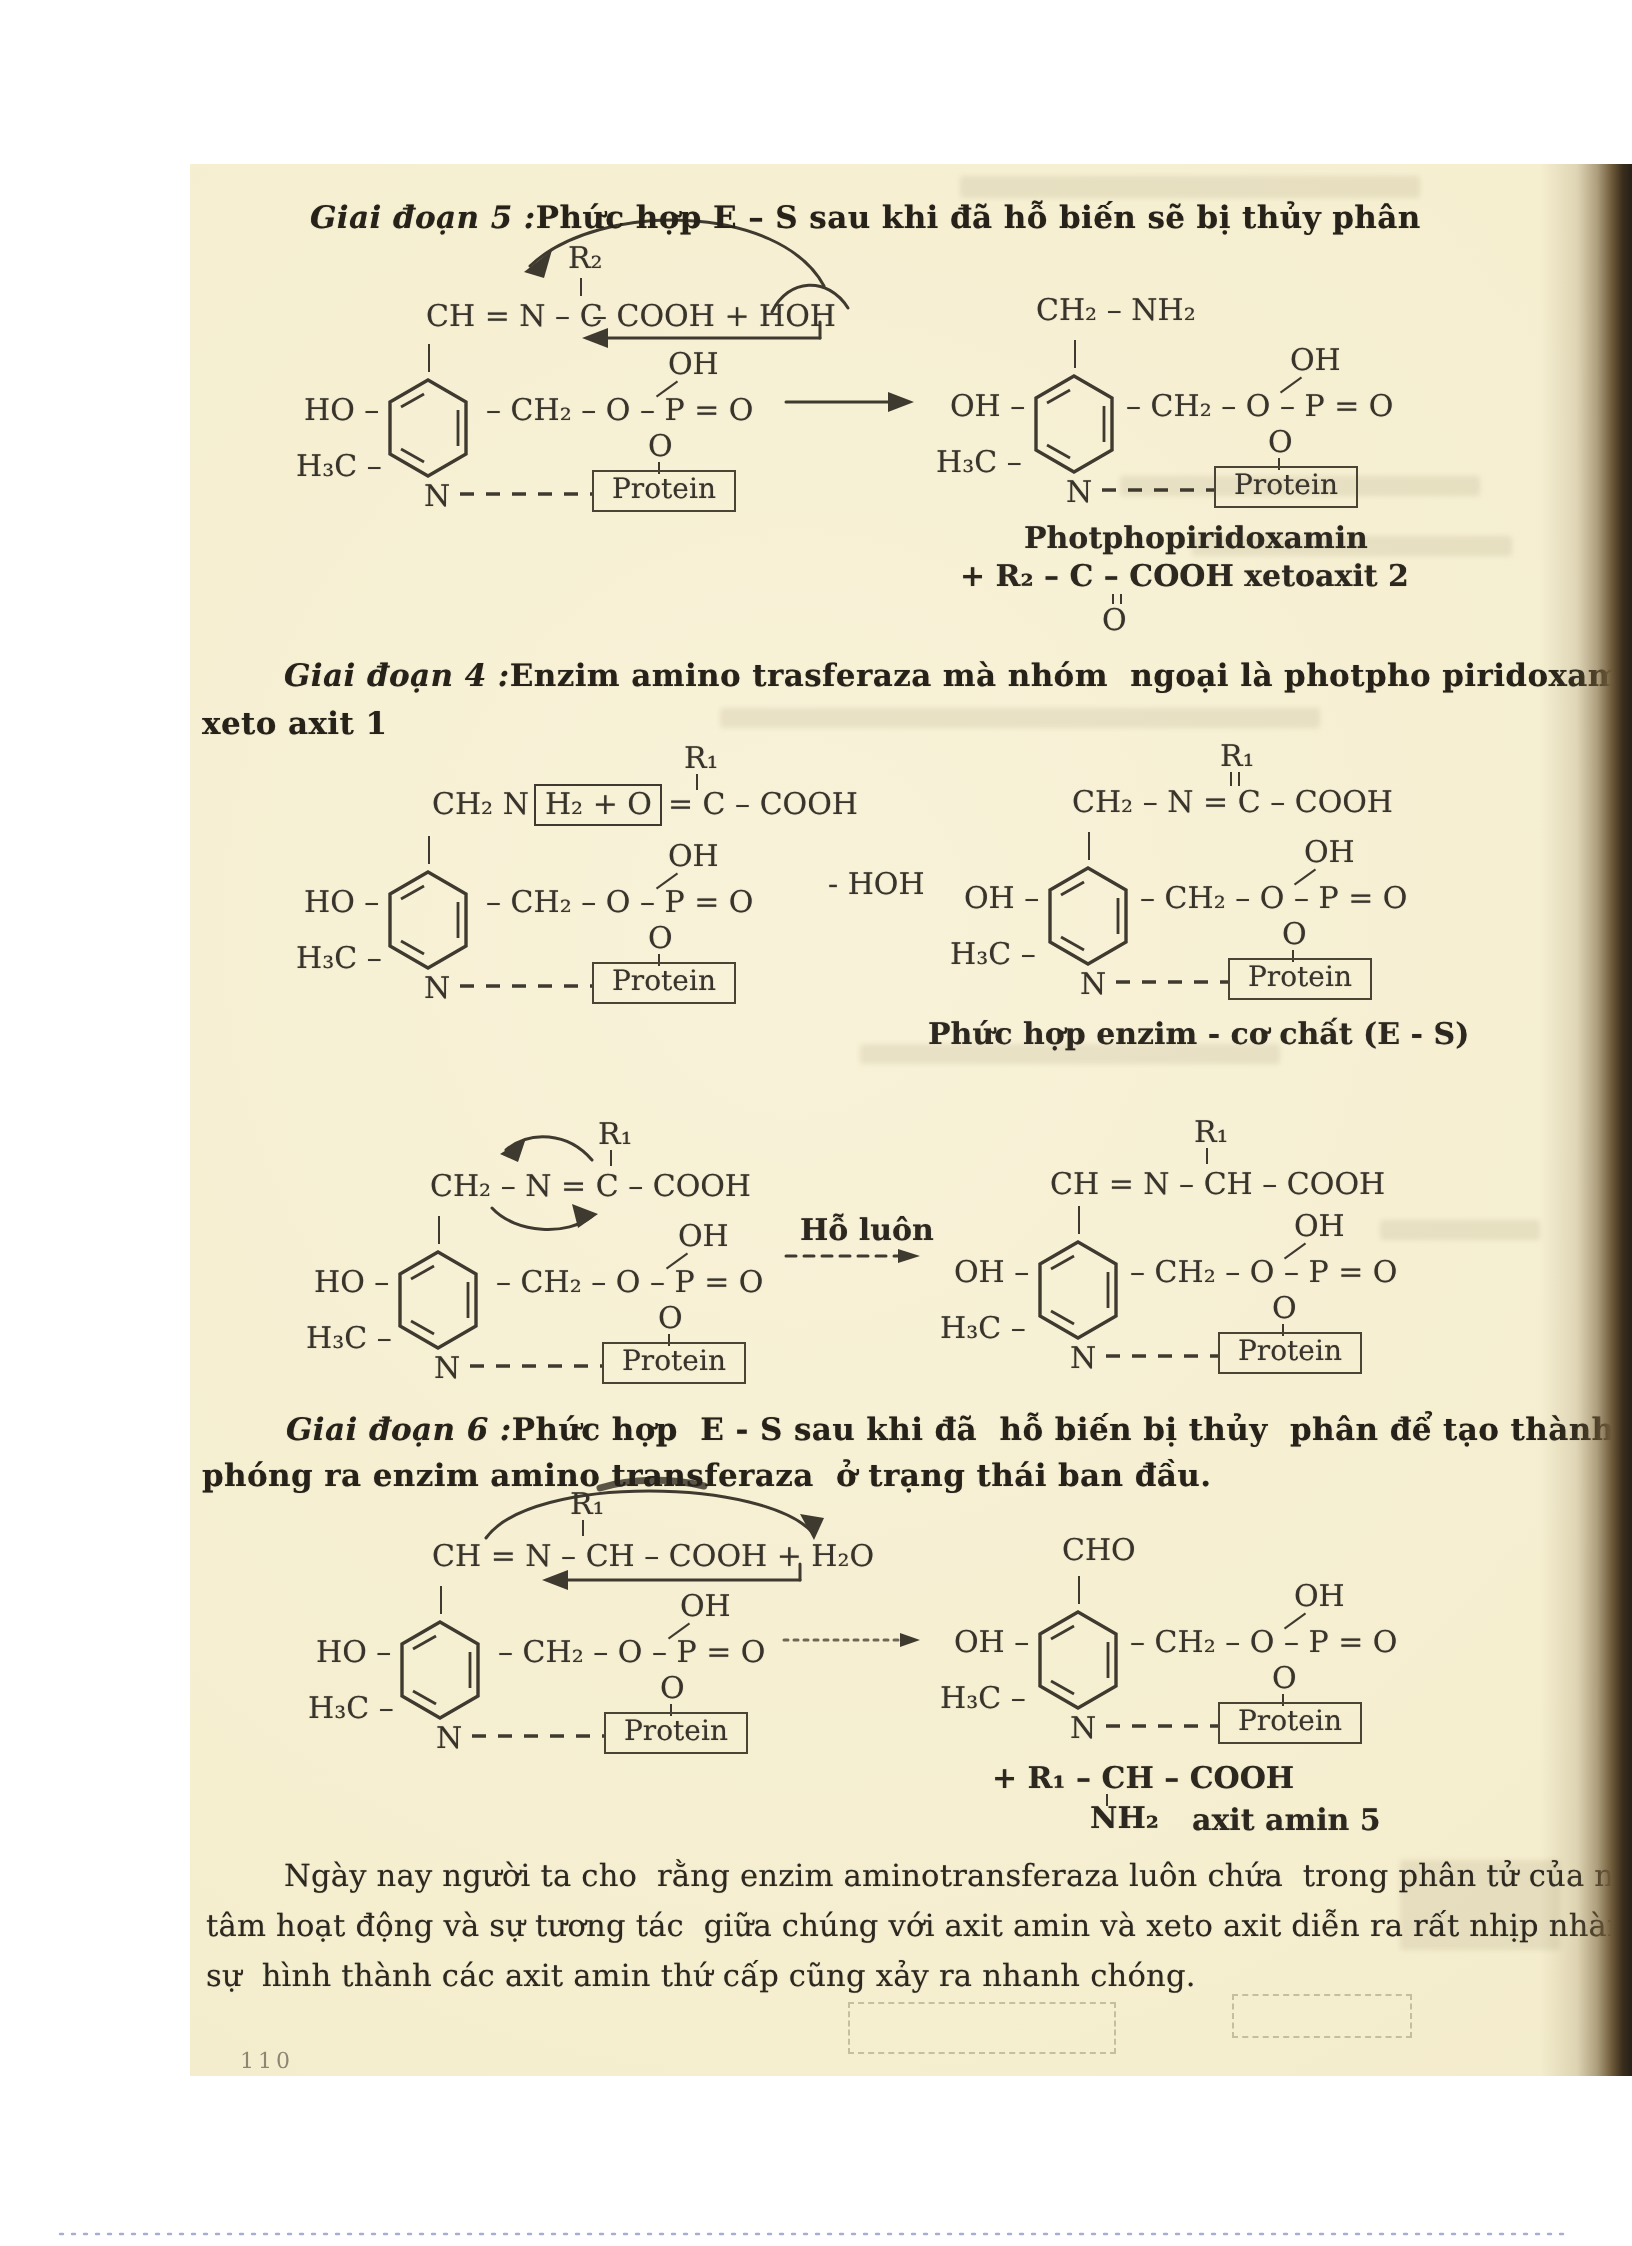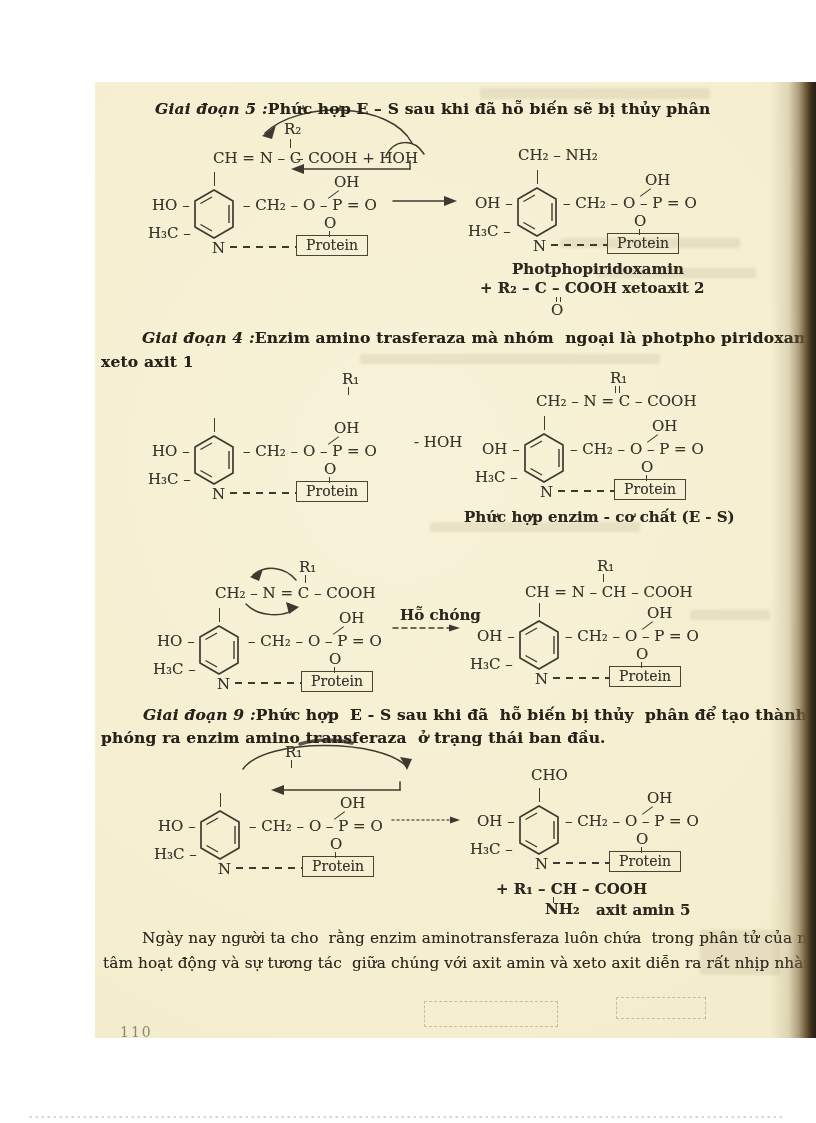--- a/index.html
+++ b/index.html
@@ -8,21 +8,21 @@
   .paper{position:absolute;left:95px;top:82px;width:721px;height:956px;z-index:0;
          background:radial-gradient(130% 105% at 42% 40%, #f8f2d9 0%, #f5eecf 55%, #f1e9c6 100%);}
   .edge{position:absolute;top:82px;left:770px;width:46px;height:956px;z-index:6;pointer-events:none;
         background:linear-gradient(to right, rgba(122,100,62,0) 0%, rgba(122,100,62,.18) 40%,
                    rgba(116,94,58,.55) 62%, #6e5a3a 78%, #3a2d1c 90%, #262019 100%);}
   .t{position:absolute;white-space:pre;font-size:15px;line-height:1.25;color:#38342c;z-index:3;
      text-shadow:0 0 .5px rgba(52,46,36,.45);}
   .h{font-size:15.5px;font-weight:700;color:#262219;letter-spacing:.2px;}
   .hi{font-style:italic;font-weight:700;}
   .para{font-size:15.3px;color:#2c2820;letter-spacing:.1px;}
-  .pgnum{font-size:14px;color:#8d8673;letter-spacing:2px;text-shadow:none;}
+  .pgnum{font-size:11px;color:#8d8673;letter-spacing:2px;text-shadow:none;}
   .cap{font-weight:700;color:#2c2820;}
   
   .core{position:absolute;width:232px;height:96px;z-index:3;}
   .core .lt{left:4px;top:26px;}
   .core .lb{left:0px;top:54px;}
   .core.r .lb{left:-3px;}
   .core .ring{position:absolute;left:44px;top:18px;width:44px;height:52px;}
   .core .ch{left:95px;top:26px;}
   .core.r .ch{left:92px;}
   .core .poh{left:186px;top:3px;}
@@ -177,20 +177,25 @@
   <span class="t cap" style="left:480px;top:279px;">+ R₂ – C – COOH xetoaxit 2</span>
   <div class="vb" style="left:556px;top:297px;height:5px;"></div>
   <div class="vb" style="left:560px;top:297px;height:5px;"></div>
   <span class="t" style="left:551px;top:301px;">O</span>
 
   <div class="t h" style="left:142px;top:328px;"><span class="hi">Giai đoạn 4 :</span><span>Enzim amino trasferaza mà nhóm  ngoại là photpho piridoxamin sẽ kết hợp với</span></div>
   <span class="t h" style="left:101px;top:352px;">xeto axit 1</span>
 
   <span class="t" style="left:342px;top:370px;">R₁</span>
   <div class="vb" style="left:348px;top:387px;height:8px;"></div>
+  <div class="t toprow" style="left:216px;top:392px;">
+    <span>CH₂ N</span>
+    <span class="fbox">H₂ + O</span>
+    <span>= C – COOH</span>
+  </div>
   <span class="t" style="left:414px;top:433px;">- HOH</span>
 
   <div class="core l" style="left:148px;top:416px;">
     <div class="vb vtop"></div>
     <span class="t lt">HO –</span>
     <span class="t lb">H₃C –</span>
     <svg class="ring" viewBox="0 0 44 52">
         <use href="#ringsym"></use>
       </svg>
     <span class="t ch">– CH₂ – O – P = O</span>
@@ -247,21 +252,21 @@
     <div class="diagb"></div>
     <span class="t ob">O</span>
     <div class="vb vob"></div>
     <span class="t nl">N</span>
     <svg class="ndash">
         <line x1="0" y1="2" x2="66" y2="2"></line>
       </svg>
     <div class="t pbox">Protein</div>
   </div>
 
-  <span class="t cap" style="left:400px;top:606px;">Hỗ chóng</span>
+  <span class="t cap" style="left:400px;top:606px;">Hỗ luôn</span>
 
   <span class="t" style="left:597px;top:557px;">R₁</span>
   <div class="vb" style="left:603px;top:574px;height:8px;"></div>
   <span class="t" style="left:525px;top:583px;">CH = N – CH – COOH</span>
 
   <div class="core r" style="left:473px;top:601px;">
     <div class="vb vtop"></div>
     <span class="t lt">OH –</span>
     <span class="t lb">H₃C –</span>
     <svg class="ring" viewBox="0 0 44 52">
@@ -272,25 +277,26 @@
     <div class="diagb"></div>
     <span class="t ob">O</span>
     <div class="vb vob"></div>
     <span class="t nl">N</span>
     <svg class="ndash">
         <line x1="0" y1="2" x2="56" y2="2"></line>
       </svg>
     <div class="t pbox">Protein</div>
   </div>
 
-  <div class="t h" style="left:143px;top:705px;"><span class="hi">Giai đoạn 9 :</span><span>Phức hợp  E - S sau khi đã  hỗ biến bị thủy  phân để tạo thành axit amin 1 và giải</span></div>
+  <div class="t h" style="left:143px;top:705px;"><span class="hi">Giai đoạn 6 :</span><span>Phức hợp  E - S sau khi đã  hỗ biến bị thủy  phân để tạo thành axit amin 1 và giải</span></div>
   <span class="t h" style="left:101px;top:728px;">phóng ra enzim amino transferaza  ở trạng thái ban đầu.</span>
 
   <span class="t" style="left:285px;top:743px;">R₁</span>
   <div class="vb" style="left:291px;top:760px;height:8px;"></div>
+  <span class="t" style="left:216px;top:769px;">CH = N – CH – COOH + H₂O</span>
 
   <div class="core l" style="left:154px;top:791px;">
     <div class="vb vtop"></div>
     <span class="t lt">HO –</span>
     <span class="t lb">H₃C –</span>
     <svg class="ring" viewBox="0 0 44 52">
         <use href="#ringsym"></use>
       </svg>
     <span class="t ch">– CH₂ – O – P = O</span>
     <span class="t poh">OH</span>
@@ -324,17 +330,18 @@
     <div class="t pbox">Protein</div>
   </div>
 
   <span class="t cap" style="left:496px;top:880px;">+ R₁ – CH – COOH</span>
   <div class="vb" style="left:553px;top:897px;height:6px;"></div>
   <span class="t cap" style="left:545px;top:900px;">NH₂</span>
   <span class="t cap" style="left:596px;top:901px;">axit amin 5</span>
 
   <span class="t para" style="left:142px;top:929px;">Ngày nay người ta cho  rằng enzim aminotransferaza luôn chứa  trong phân tử của nó 2 trung</span>
   <span class="t para" style="left:103px;top:954px;">tâm hoạt động và sự tương tác  giữa chúng với axit amin và xeto axit diễn ra rất nhịp nhàng,  do vậy</span>
+  <span class="t para" style="left:103px;top:979px;">sự  hình thành các axit amin thứ cấp cũng xảy ra nhanh chóng.</span>
 
   <span class="t pgnum" style="left:120px;top:1024px;">110</span>
 
   <div class="edge"></div>
 </div>
 
 </body></html>

